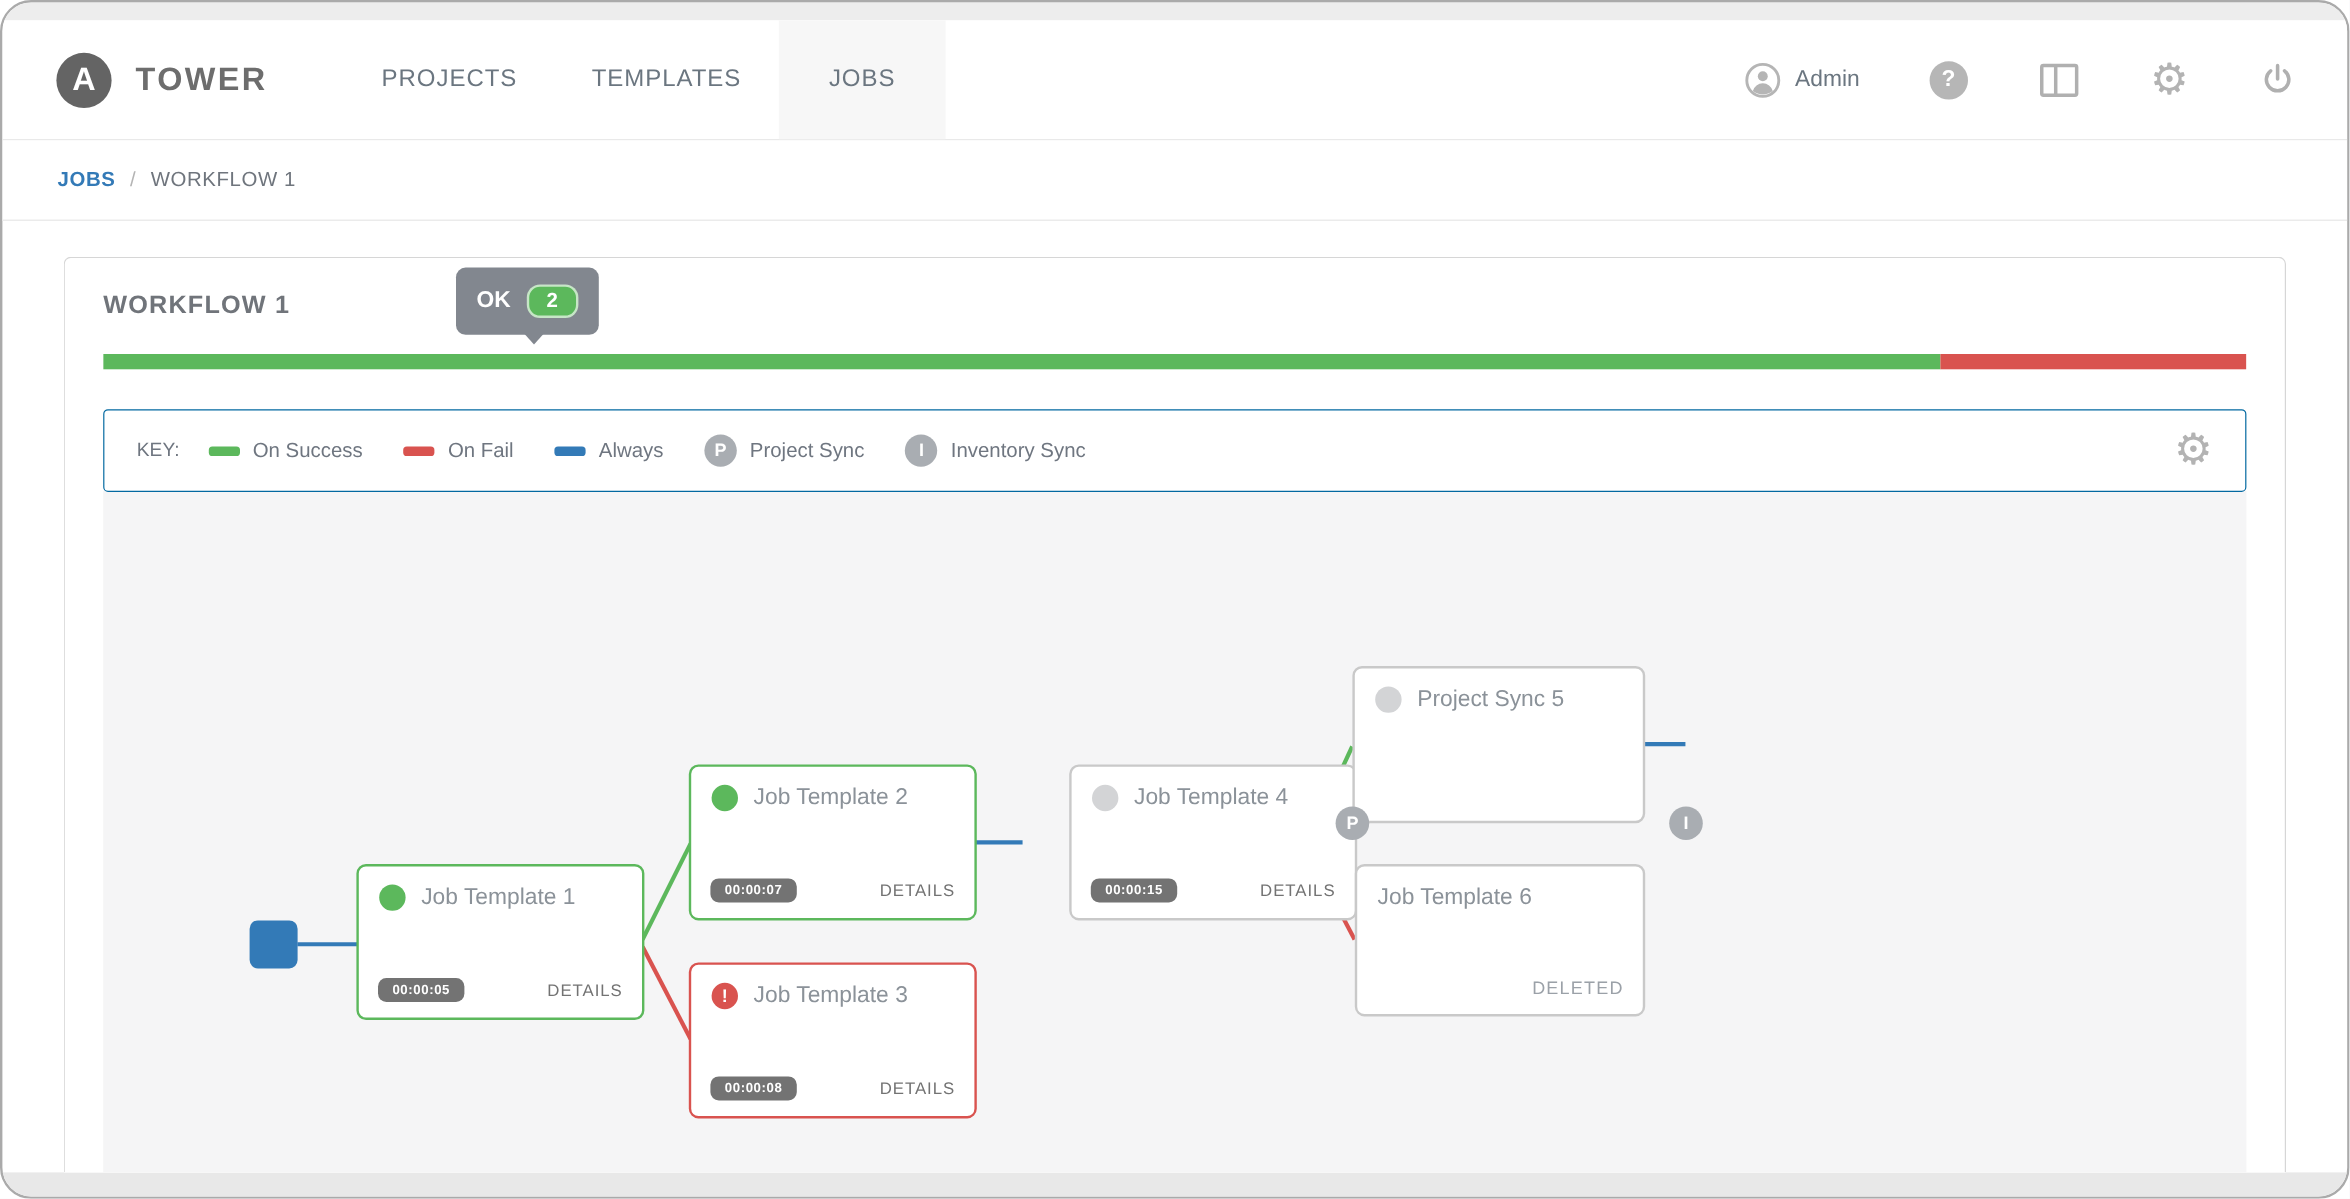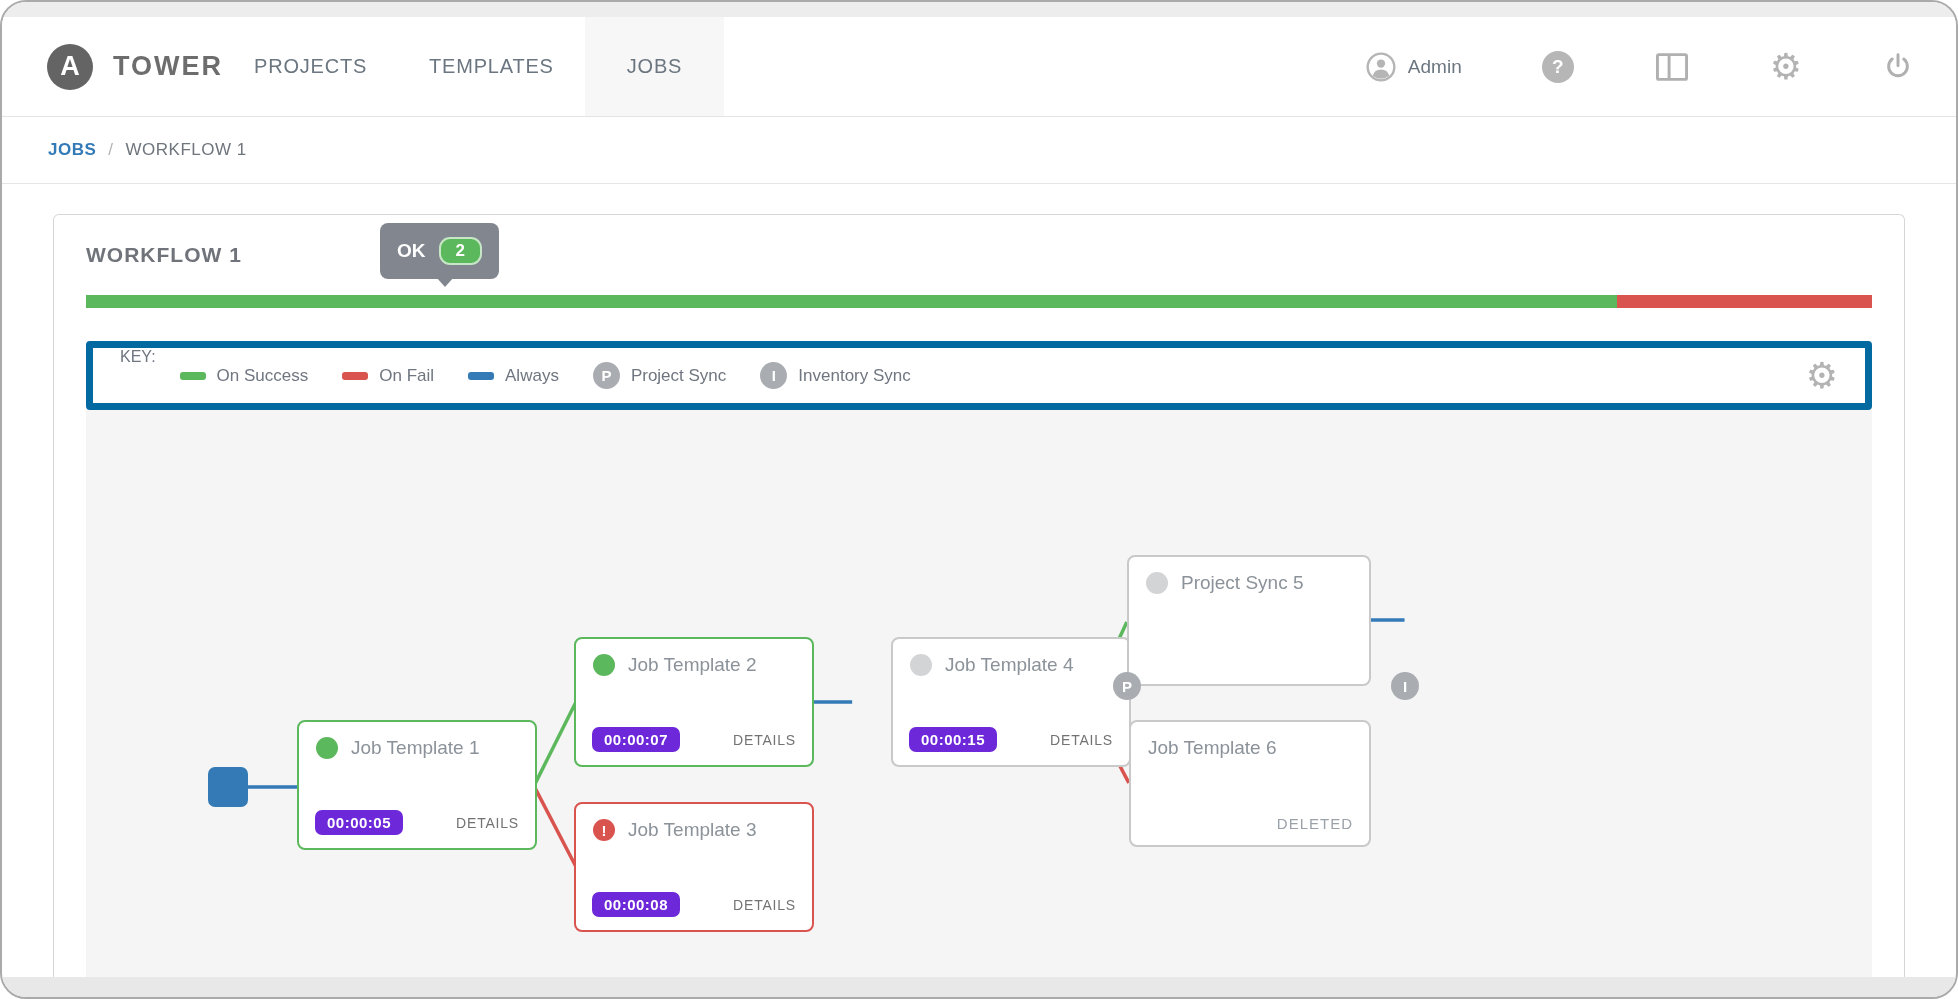--- a/index.html
+++ b/index.html
@@ -19,30 +19,30 @@
   .nav {
     height:100px; display:flex; align-items:center;
     padding-left:45px; border-bottom:1px solid #e4e4e4; background:#fff;
   }
   .logo-circle {
     width:46px; height:46px; border-radius:50%; background:#646464;
     display:flex; align-items:center; justify-content:center;
     color:#ffffff; font-size:27px; font-weight:bold; flex:none;
   }
   .brand {
-    margin-left:20px; 
+    margin-left:20px; margin-right:64px;
     font-size:27px; font-weight:bold; color:#6d6d6d; letter-spacing:2px;
   }
   .nav-items { display:flex; align-items:stretch; height:100%; }
   .nav-item {
     display:flex; align-items:center; padding:0 31px;
     font-size:20px; color:#6b7680; letter-spacing:0.8px; cursor:pointer;
   }
   .nav-item.active { background:#f7f7f7; padding:0 42px; }
-  .nav-right { margin-left:auto; display:flex; align-items:center; gap:80px; padding-right:42px; }
+  .nav-right { margin-left:auto; display:flex; align-items:center; gap:58px; padding-right:42px; }
   .admin { display:flex; align-items:center; gap:11px; cursor:pointer; }
   .admin-label { font-size:19px; color:#6b7680; }
   .icon-btn { cursor:pointer; display:flex; align-items:center; justify-content:center; }
   .help-circle {
     width:32px; height:32px; border-radius:50%; background:#b6b6b6;
     color:#fff; font-weight:bold; font-size:19px;
     display:flex; align-items:center; justify-content:center;
   }
   .gear-glyph { font-family:"DejaVu Sans", sans-serif; color:#b3b3b3; font-size:36px; line-height:1; }
 
@@ -91,22 +91,22 @@
   .expand-btn { margin-left:52px; }
 
   .progress-bar { height:13px; display:flex; overflow:hidden; }
   .progress-success { background:#5cb85c; width:85.7%; }
   .progress-fail { background:#d9534f; width:14.3%; }
 
   .panel-spacer { height:33px; }
 
   
   .keybar {
-    height:69px; border:7px solid #0369a1; border-radius:4px;
-    background:#fff; display:flex; padding:0 27px;
+    height:69px; border:1px solid #0369a1; border-radius:4px;
+    background:#fff; display:flex; align-items:center; padding:0 27px;
     position:relative; z-index:2;
   }
   .key-label { font-size:16px; color:#6f7680; margin-right:24px; }
   .legend-item { display:flex; align-items:center; gap:11px; margin-right:34px; }
   .legend-swatch { width:26px; height:8px; border-radius:3px; }
   .sw-green { background:#5cb85c; }
   .sw-red { background:#d9534f; }
   .sw-blue { background:#337ab7; }
   .legend-text { font-size:17px; color:#6f7680; }
   .legend-circle {
@@ -137,21 +137,21 @@
   .dot-error {
     background:#d9534f; color:#fff; font-weight:bold; font-size:15px;
     display:flex; align-items:center; justify-content:center;
   }
   .node-title { font-size:19px; color:#8b9299; white-space:nowrap; }
   .node-foot {
     position:absolute; left:16px; right:16px; bottom:13px;
     display:flex; justify-content:space-between; align-items:center;
   }
   .time-badge {
-    background:#6d28d9; color:#fff; font-weight:bold; font-size:15px;
+    background:#737373; color:#fff; font-weight:bold; font-size:11px;
     border-radius:7px; padding:4px 12px; letter-spacing:0.5px;
   }
   .details-link { font-size:14px; font-weight:normal; color:#737373; letter-spacing:0.8px; cursor:pointer; }
   .deleted-label { font-size:15px; color:#9ba1a8; letter-spacing:1px; margin-left:auto; }
   .corner-badge {
     position:absolute; width:28px; height:28px; border-radius:50%;
     background:#a9adb2; color:#fff; font-weight:bold; font-size:15px;
     display:flex; align-items:center; justify-content:center; z-index:4;
   }
 

